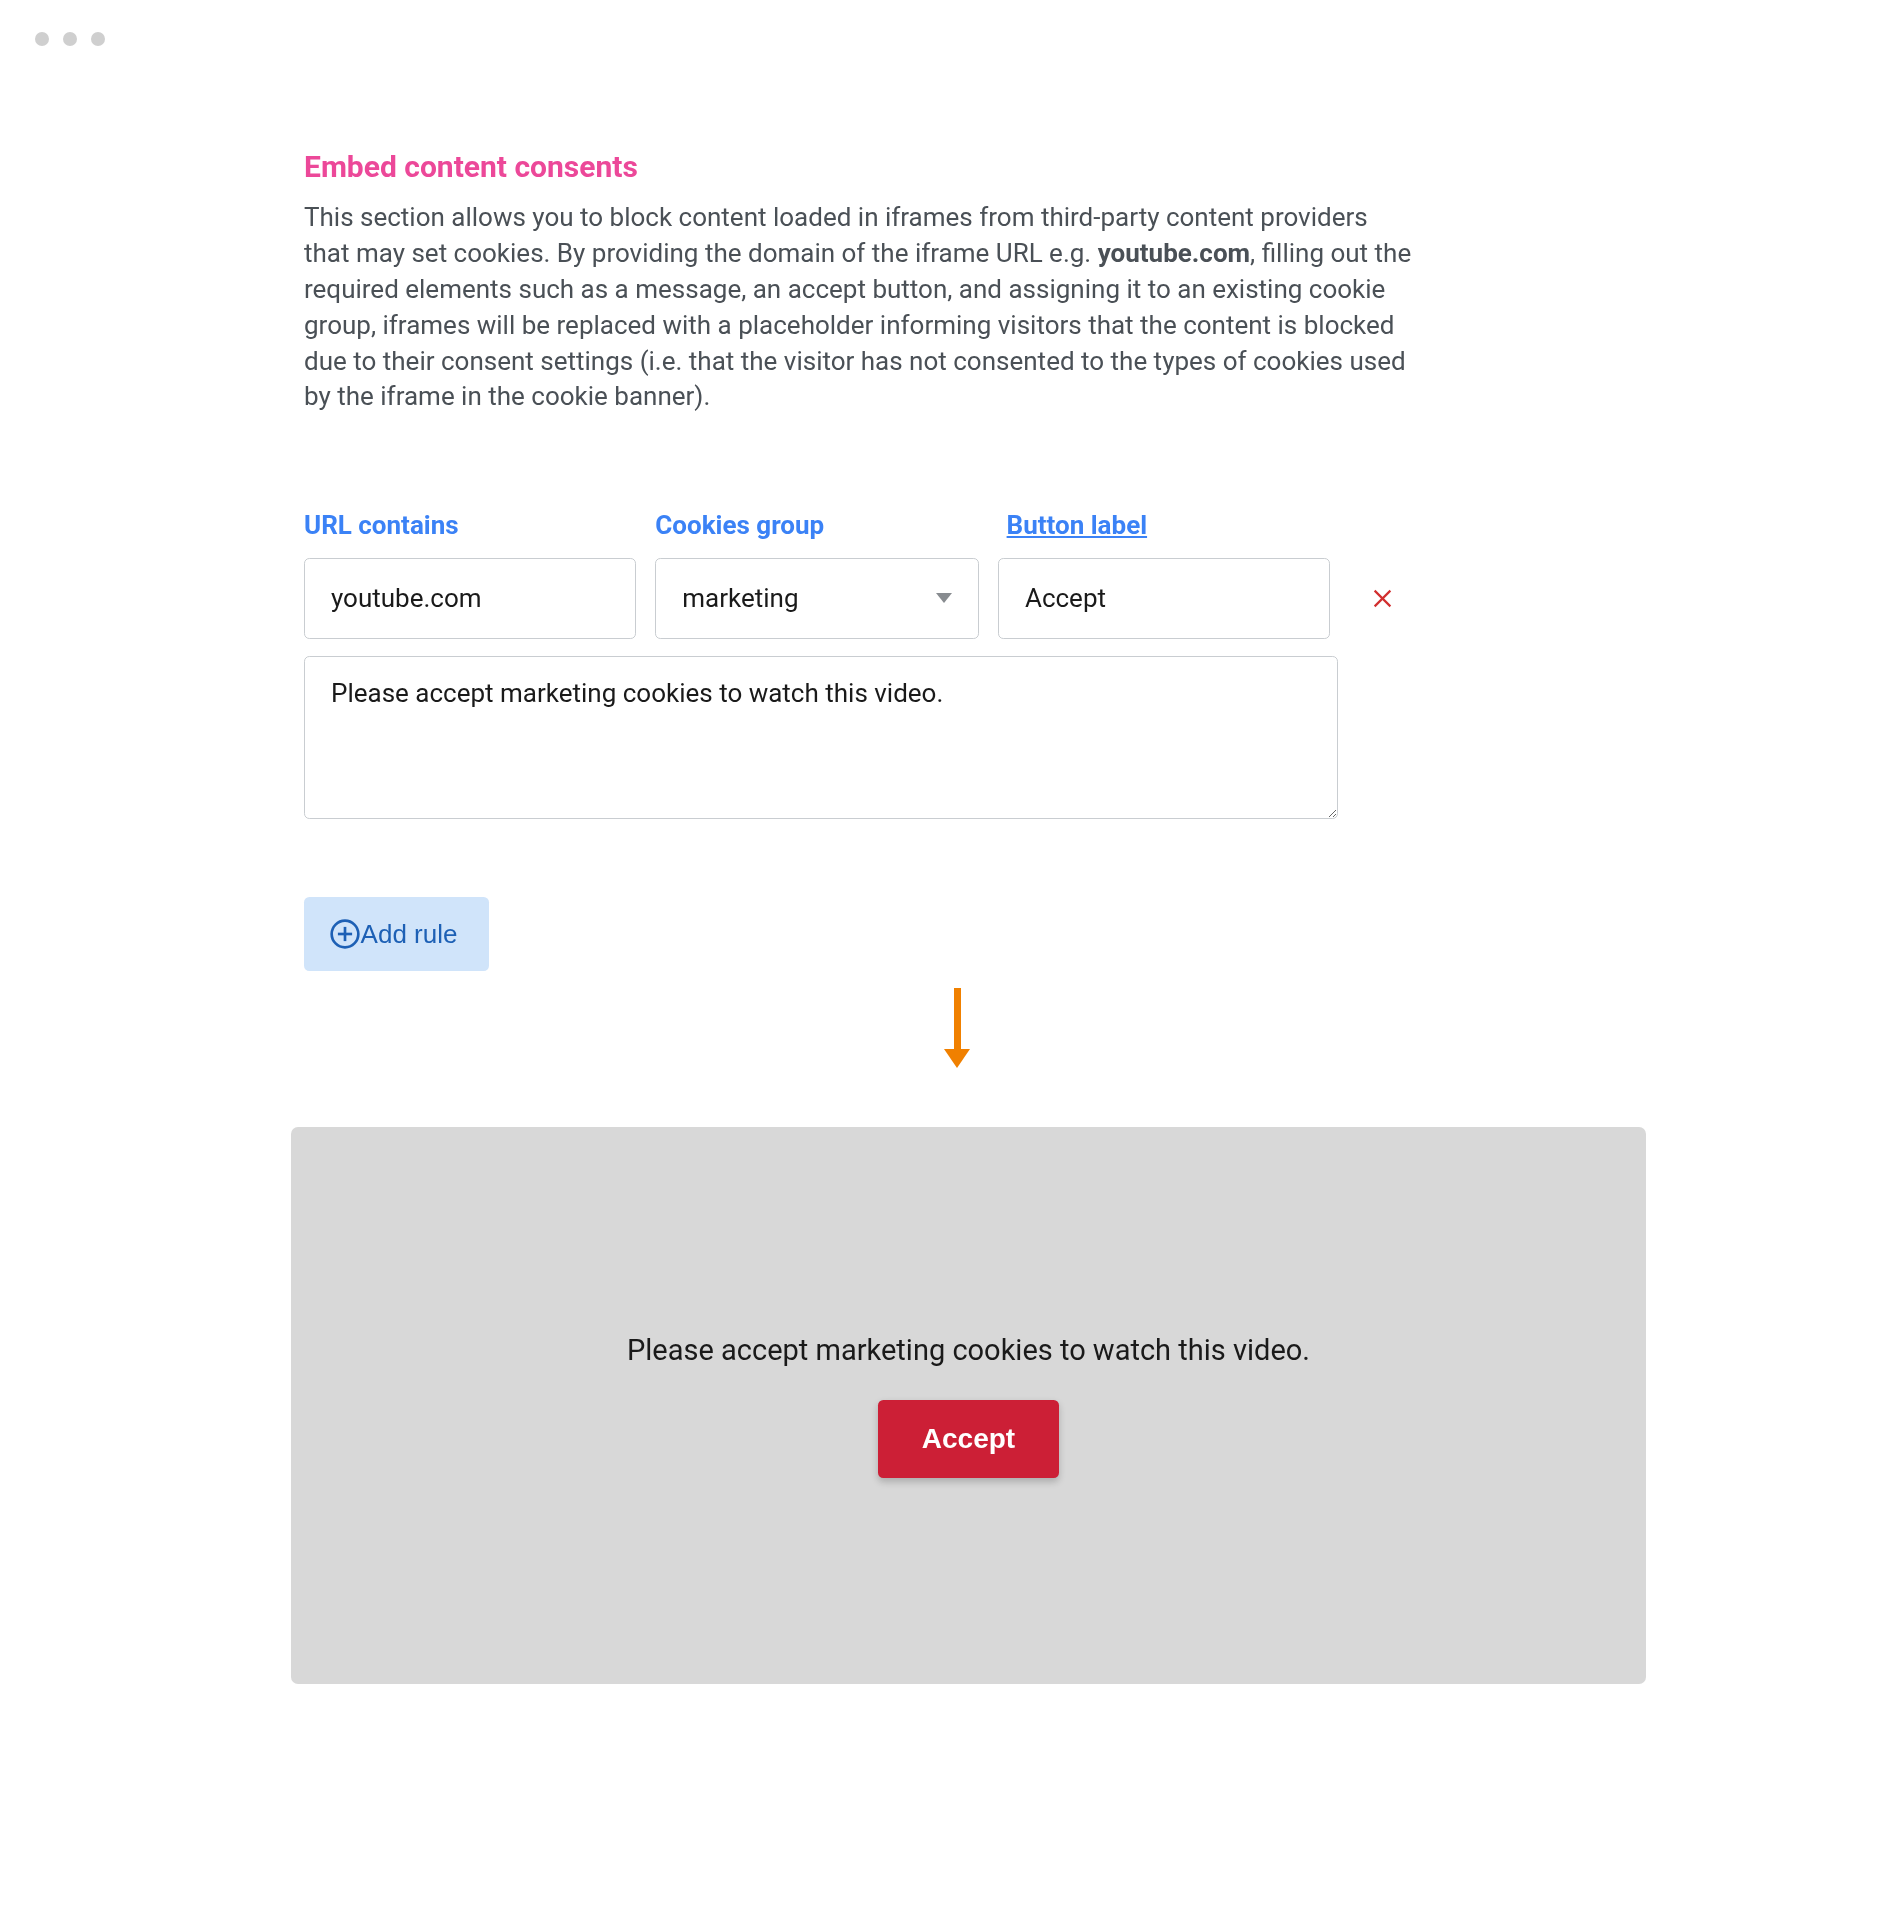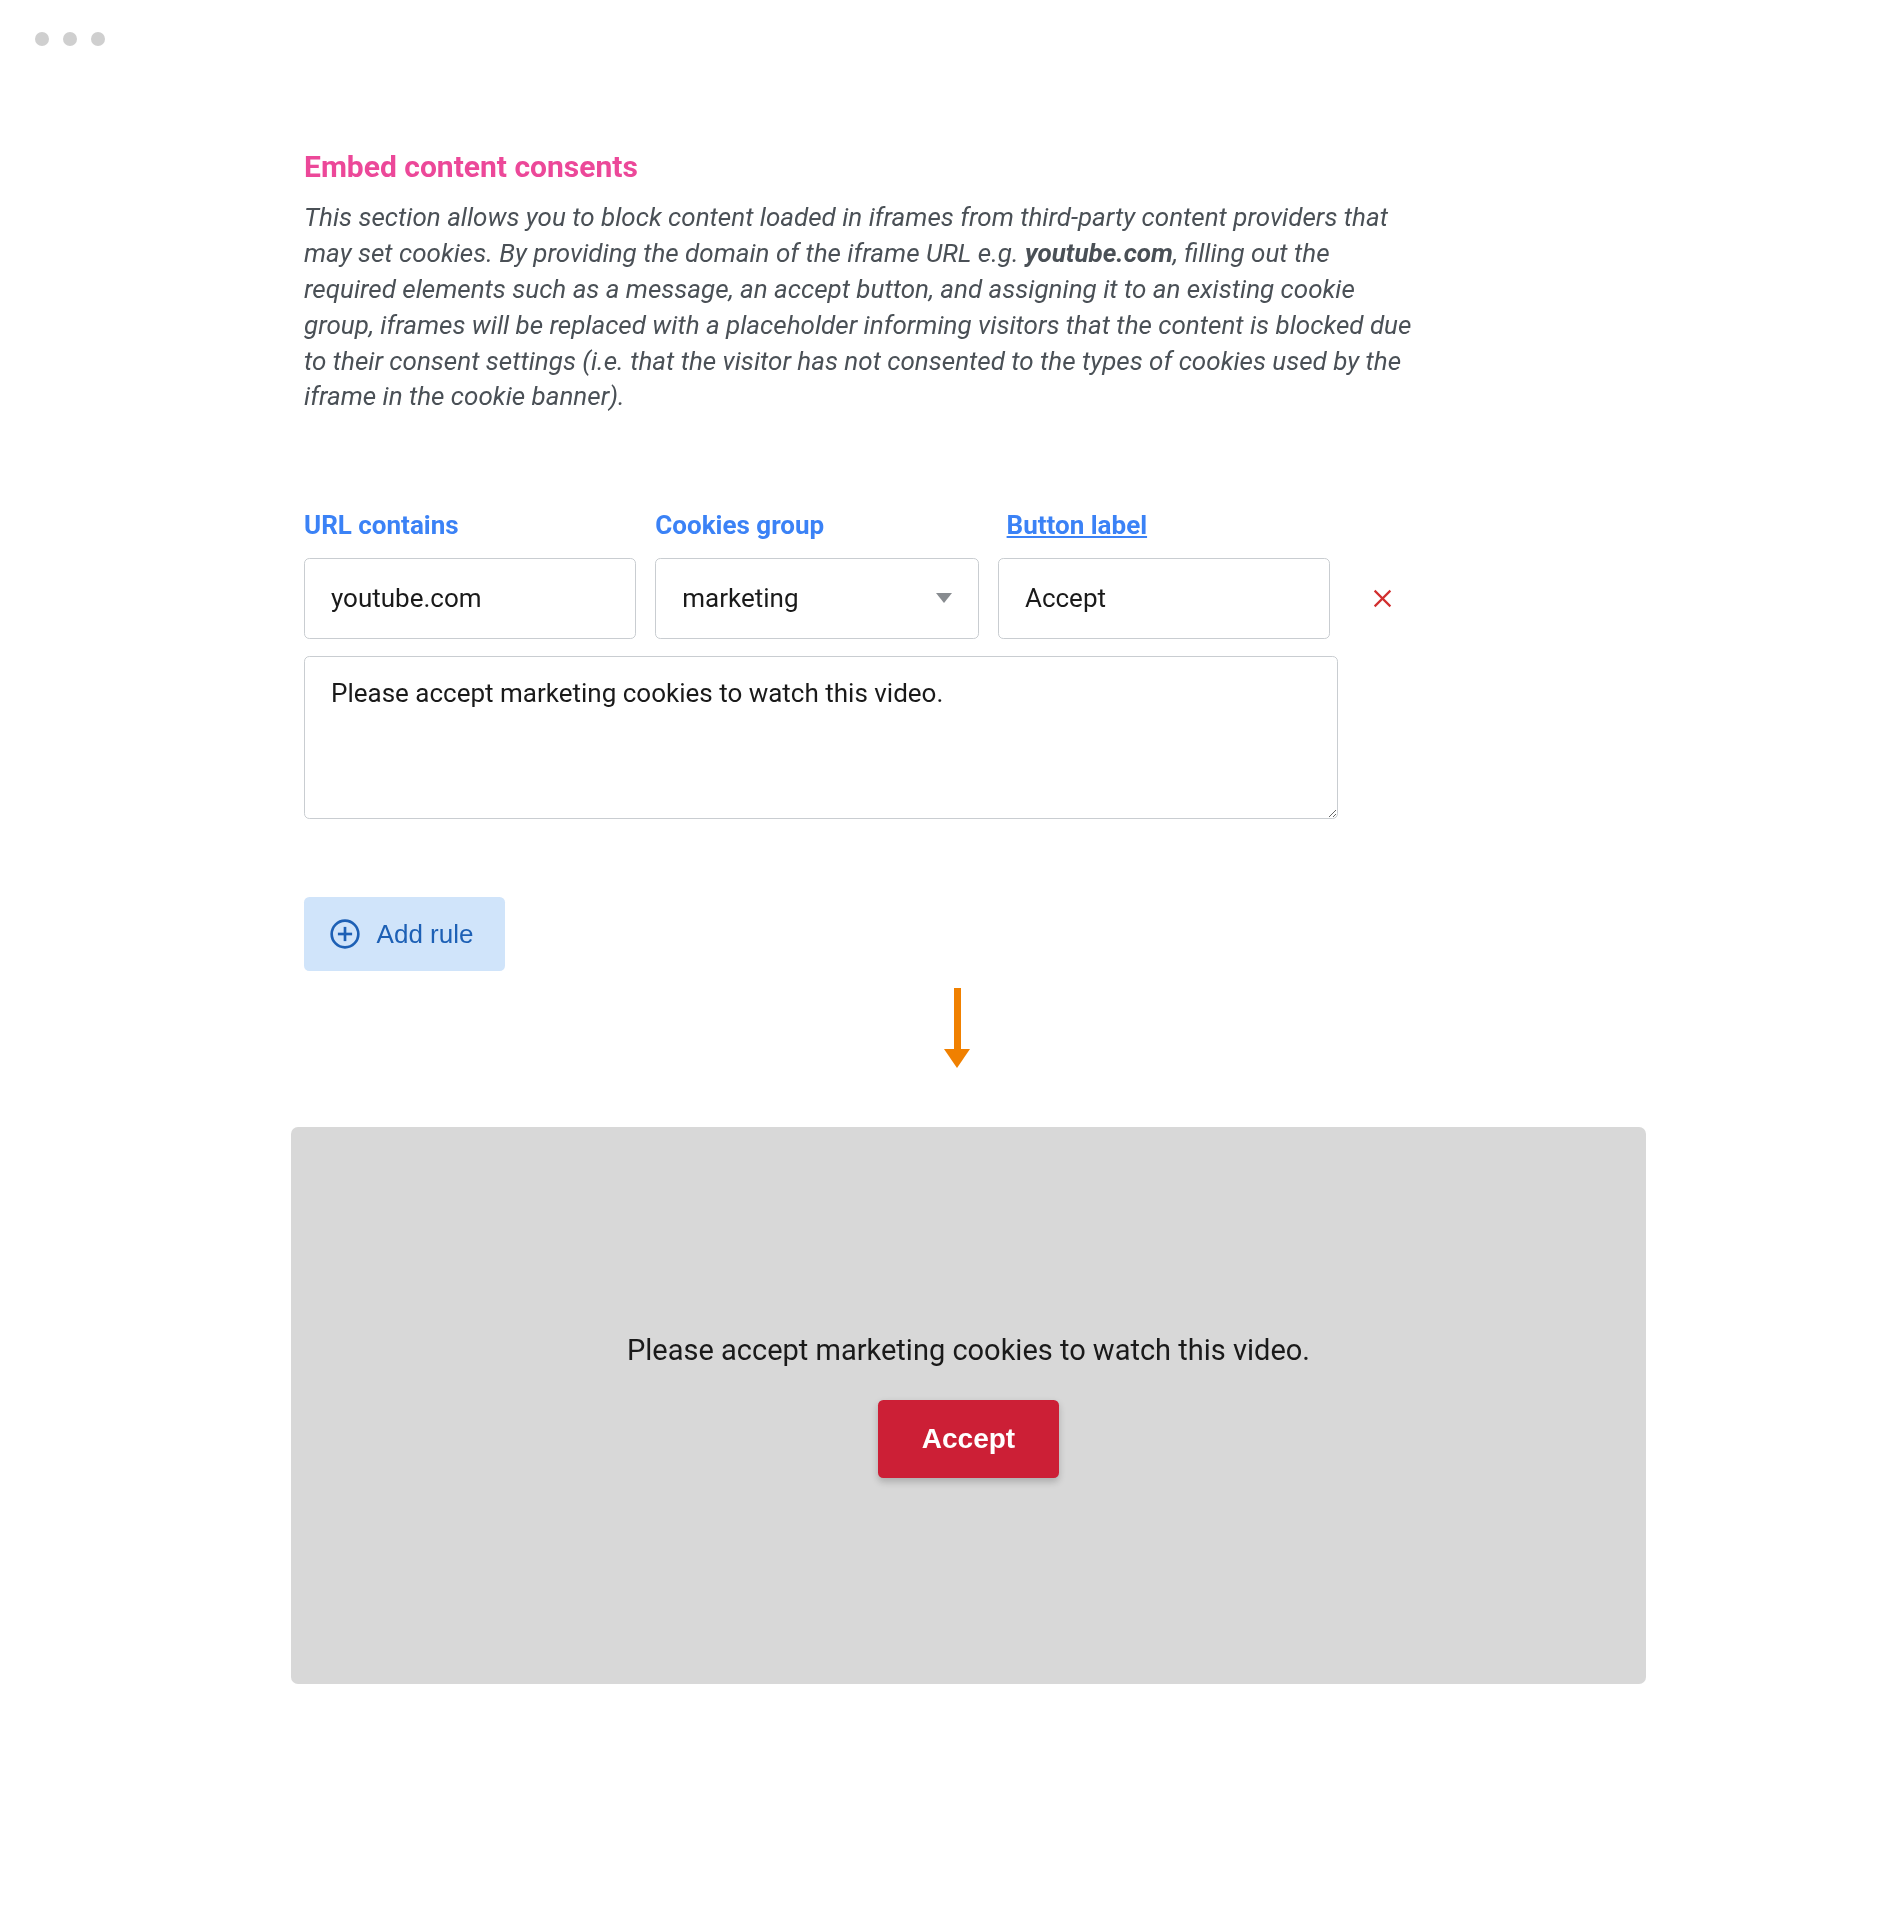--- a/index.html
+++ b/index.html
@@ -32,21 +32,20 @@
   }
   .section-title {
     font-size: 30px;
     font-weight: 700;
     color: #ec4899;
     margin-bottom: 16px;
   }
   .section-desc {
     font-size: 26px;
     line-height: 1.38;
-    font-style: italic;
     color: #4a5056;
   }
   .section-desc .bold {
     font-weight: 700;
     color: #4a5056;
   }
   .form-block {
     margin-top: 95px;
     width: 1097px;
   }
@@ -123,21 +122,20 @@
     padding: 21px 26px;
     font-size: 26px;
     color: #1a1a1a;
     font-family: inherit;
     resize: both;
   }
   .add-rule-btn {
     margin-top: 75px;
     display: inline-flex;
     align-items: center;
-    gap: 16px;
     background: #d0e4fa;
     color: #1d60b5;
     border: none;
     border-radius: 5.3px;
     padding: 21px 32px 21px 24.6px;
     font-size: 26px;
     font-weight: 500;
     cursor: pointer;
   }
   .plus-circle {

